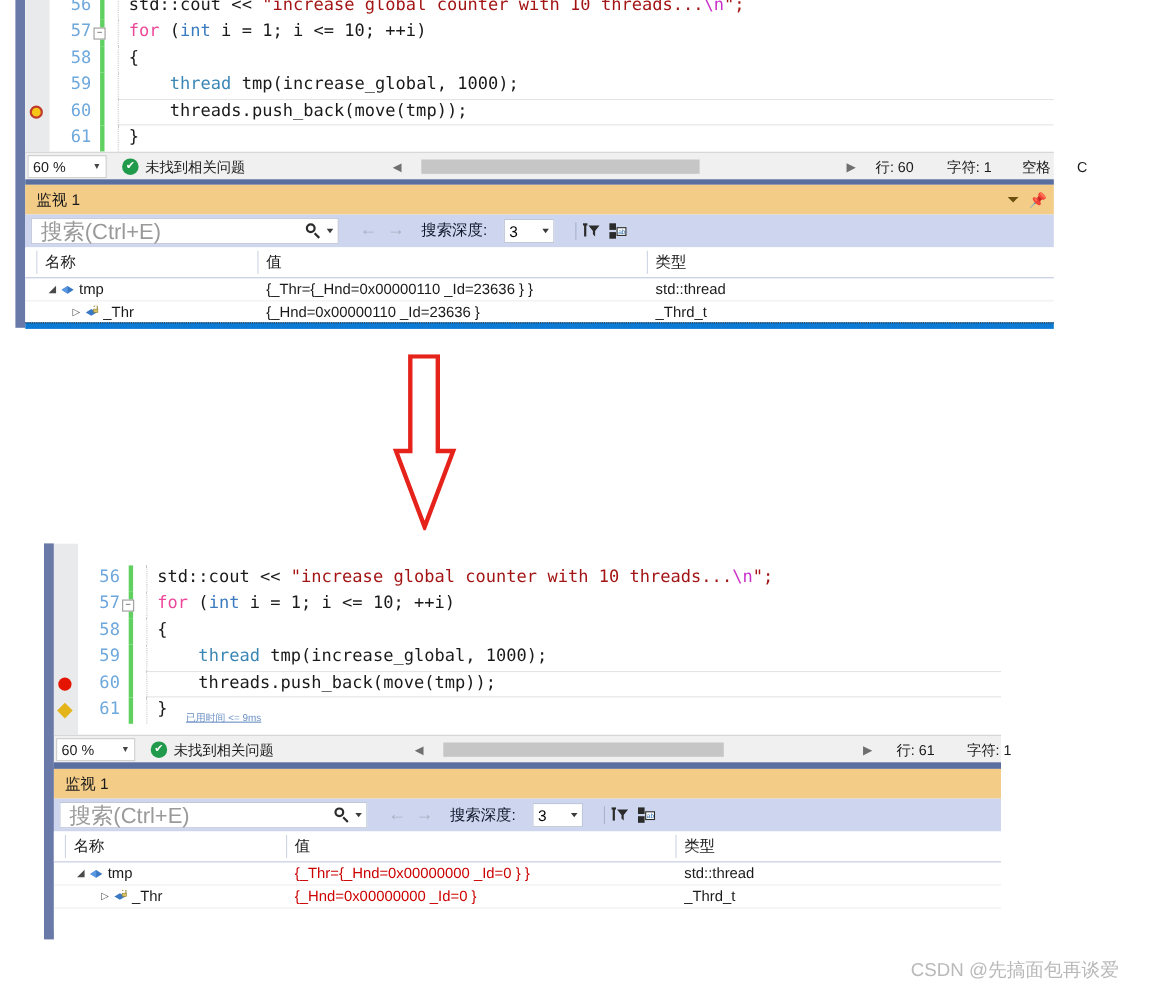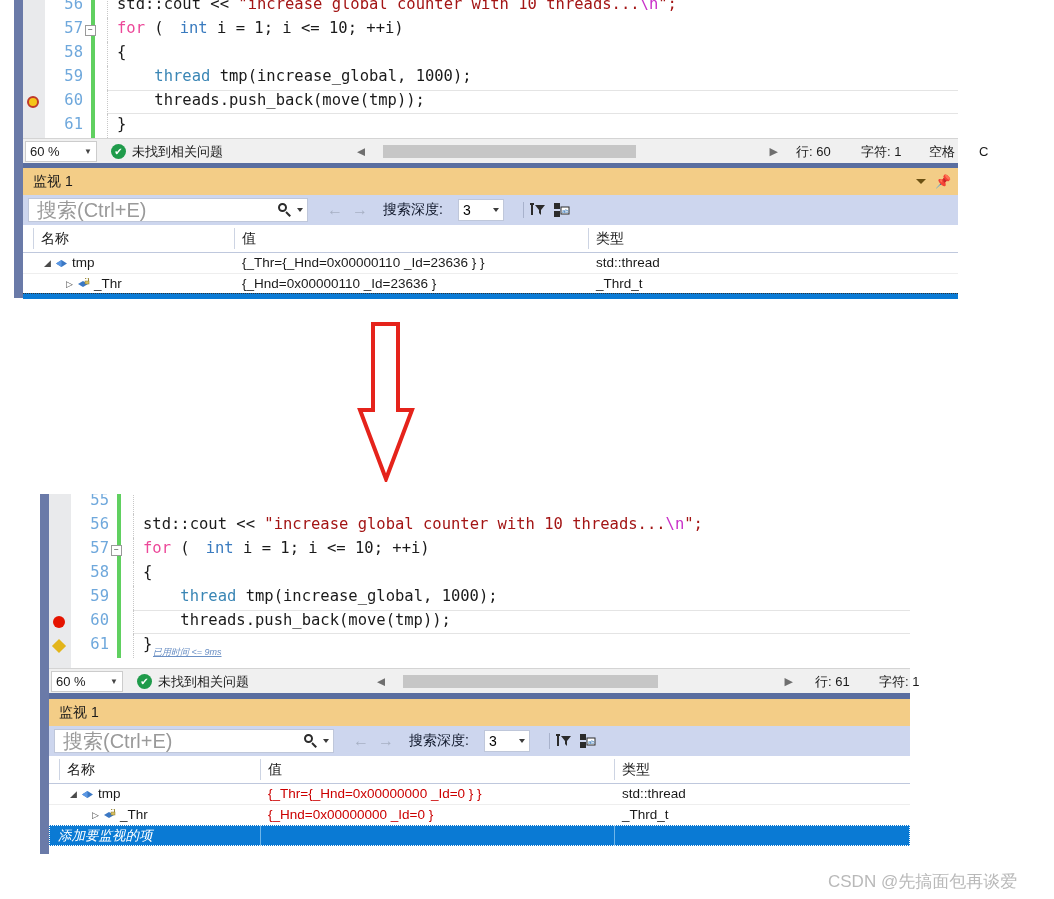--- a/index.html
+++ b/index.html
@@ -13,21 +13,21 @@
   .left-rail{position:absolute;top:0;bottom:0;width:9px;background:#6a7aa8;}
   .code-area{position:absolute;background:#ffffff;overflow:hidden;}
   .glyph-margin{position:absolute;left:0;top:0;bottom:0;width:22px;background:#e9eaec;}
   .code-lines{position:absolute;left:0;top:0;right:0;bottom:0;}
   .cline{position:relative;height:24px;white-space:pre;font-family:"DejaVu Sans Mono","Liberation Mono",monospace;font-size:15.5px;color:#1a1a1a;}
   .lnum{position:absolute;left:22px;width:38px;text-align:right;color:#6fa8dc;font-family:"DejaVu Sans Mono","Liberation Mono",monospace;font-size:15.5px;}
   .changebar{position:absolute;left:68px;width:4px;height:24px;background:#60d060;}
   .indentguide{position:absolute;left:84px;width:1px;height:24px;border-left:1px dotted #c8c8c8;}
   .ctext{position:absolute;left:94px;top:1px;}
   .kw{color:#ec4899;}
-  .type{color:#3a7bbf;margin-left:16px;}
+  .type{color:#3a7bbf;}
   .str{color:#a31515;}
   .esc{color:#c930c9;}
   .cls{color:#3a86b5;}
   .plain{color:#1a1a1a;}
   .bp-red{position:absolute;left:4px;width:12px;height:12px;border-radius:50%;background:#e51400;}
   .bp-hollow{position:absolute;left:4px;width:12px;height:12px;border-radius:50%;background:#f5c518;border:2px solid #c0392b;box-sizing:border-box;}
   .bp-diamond{position:absolute;left:5px;width:10px;height:10px;background:#e3b51b;transform:rotate(45deg);}
   .fold{position:absolute;left:62px;width:9px;height:9px;border:1px solid #9a9a9a;background:#fff;font-size:8px;line-height:7px;text-align:center;color:#555;font-family:"DejaVu Sans Mono",monospace;}
   .cur-line-box{position:absolute;left:84px;right:0;height:24px;border-top:1px solid #e4e4e4;border-bottom:1px solid #e4e4e4;box-sizing:border-box;}
   .codelens{position:absolute;font-size:9px;color:#6a8fc4;text-decoration:underline;font-family:"Liberation Sans",sans-serif;}
@@ -217,28 +217,27 @@
   <polygon points="35,2 58,2 58,88 72,88 46,157 20,88 33,88 33,2" fill="none" stroke="#e5231b" stroke-width="4"></polygon>
 </svg>
 
 <div class="vs-panel" id="bottom-section" style="left:40px;top:494px;width:870px;height:360px;">
 
   <div class="left-rail" style="left:0;top:0;height:360px;"></div>
 
   <div class="code-area" style="left:9px;top:0;width:861px;height:174px;">
     <div class="glyph-margin"></div>
     <div class="code-lines" id="bot-lines">
-        <div class="cline" style="position: absolute; left: 0px; right: 0px; top: -4px;"><div class="lnum" style="top: 1px;">55</div><div class="changebar"></div><div class="indentguide"></div><div class="ctext"></div></div>
         <div class="cline" style="position: absolute; left: 0px; right: 0px; top: 20px;"><div class="lnum" style="top: 1px;">56</div><div class="changebar"></div><div class="indentguide"></div><div class="ctext"><span class="plain">std::cout </span><span class="plain">&lt;&lt; </span><span class="str">"increase global counter with 10 threads...</span><span class="esc">\n</span><span class="str">";</span></div></div>
         <div class="cline" style="position: absolute; left: 0px; right: 0px; top: 44px;"><div class="lnum" style="top: 1px;">57</div><div class="changebar"></div><div class="indentguide"></div><div class="fold" style="top: 7px;">−</div><div class="ctext"><span class="kw">for </span><span class="plain">(</span><span class="type">int</span><span class="plain"> i = 1; i &lt;= 10; ++i)</span></div></div>
         <div class="cline" style="position: absolute; left: 0px; right: 0px; top: 68px;"><div class="lnum" style="top: 1px;">58</div><div class="changebar"></div><div class="indentguide"></div><div class="ctext"><span class="plain">{</span></div></div>
         <div class="cline" style="position: absolute; left: 0px; right: 0px; top: 92px;"><div class="lnum" style="top: 1px;">59</div><div class="changebar"></div><div class="indentguide"></div><div class="ctext"><span class="plain">    </span><span class="cls">thread</span><span class="plain"> tmp(increase_global, 1000);</span></div></div>
         <div class="cline" style="position: absolute; left: 0px; right: 0px; top: 116px;"><div class="cur-line-box"></div><div class="bp-red" style="top: 6px;"></div><div class="lnum" style="top: 1px;">60</div><div class="changebar"></div><div class="indentguide"></div><div class="ctext"><span class="plain">    threads.push_back(move(tmp));</span></div></div>
         <div class="cline" style="position: absolute; left: 0px; right: 0px; top: 140px;"><div class="bp-diamond" style="top: 7px;"></div><div class="lnum" style="top: 1px;">61</div><div class="changebar"></div><div class="indentguide"></div><div class="ctext"><span class="plain">}</span></div></div>
-        <div class="codelens" style="left: 104px; top: 152px; font-style: italic;">已用时间 &lt;= 9ms</div>
+        <div class="codelens" style="left: 120px; top: 152px;">已用时间 &lt;= 9ms</div>
       </div>
   </div>
 
   <div class="statusbar" style="left:9px;top:174px;width:861px;">
     <div class="zoombox">
       <span>60 %</span>
       <span class="zoom-caret">▼</span>
     </div>
     <div class="ok-dot">✔</div>
     <span>未找到相关问题</span>
@@ -321,22 +320,16 @@
                 <path d="M1 6 L6 3 L11 6 L6 9 Z" fill="#3b78c4"></path>
                 <path d="M8 1 a2 2 0 0 1 4 0 v2 h-1 v-2 a1 1 0 0 0 -2 0 z" fill="#9a8a3a"></path>
                 <rect x="8" y="3" width="4" height="3" fill="#d8c063" stroke="#8a7a2a" stroke-width="0.5"></rect>
               </svg></span>
             <span>_Thr</span>
           </div>
           <div class="gc changed" style="left: 212px; width: 353px;">{_Hnd=0x00000000 _Id=0 }</div>
           <div class="gc" style="left: 566px; width: 290px;">_Thrd_t</div>
         </div>
       </div>
-    <div class="addrow" style="top:69px;">
-      <div class="dotted"></div>
-      <div class="vsep" style="left:211px;"></div>
-      <div class="vsep" style="left:565px;"></div>
-      <span class="txt">添加要监视的项</span>
-    </div>
   </div>
 </div>
 
 <div class="watermark" style="left:828px;top:870px;">CSDN @先搞面包再谈爱</div>
 
 </body></html>

